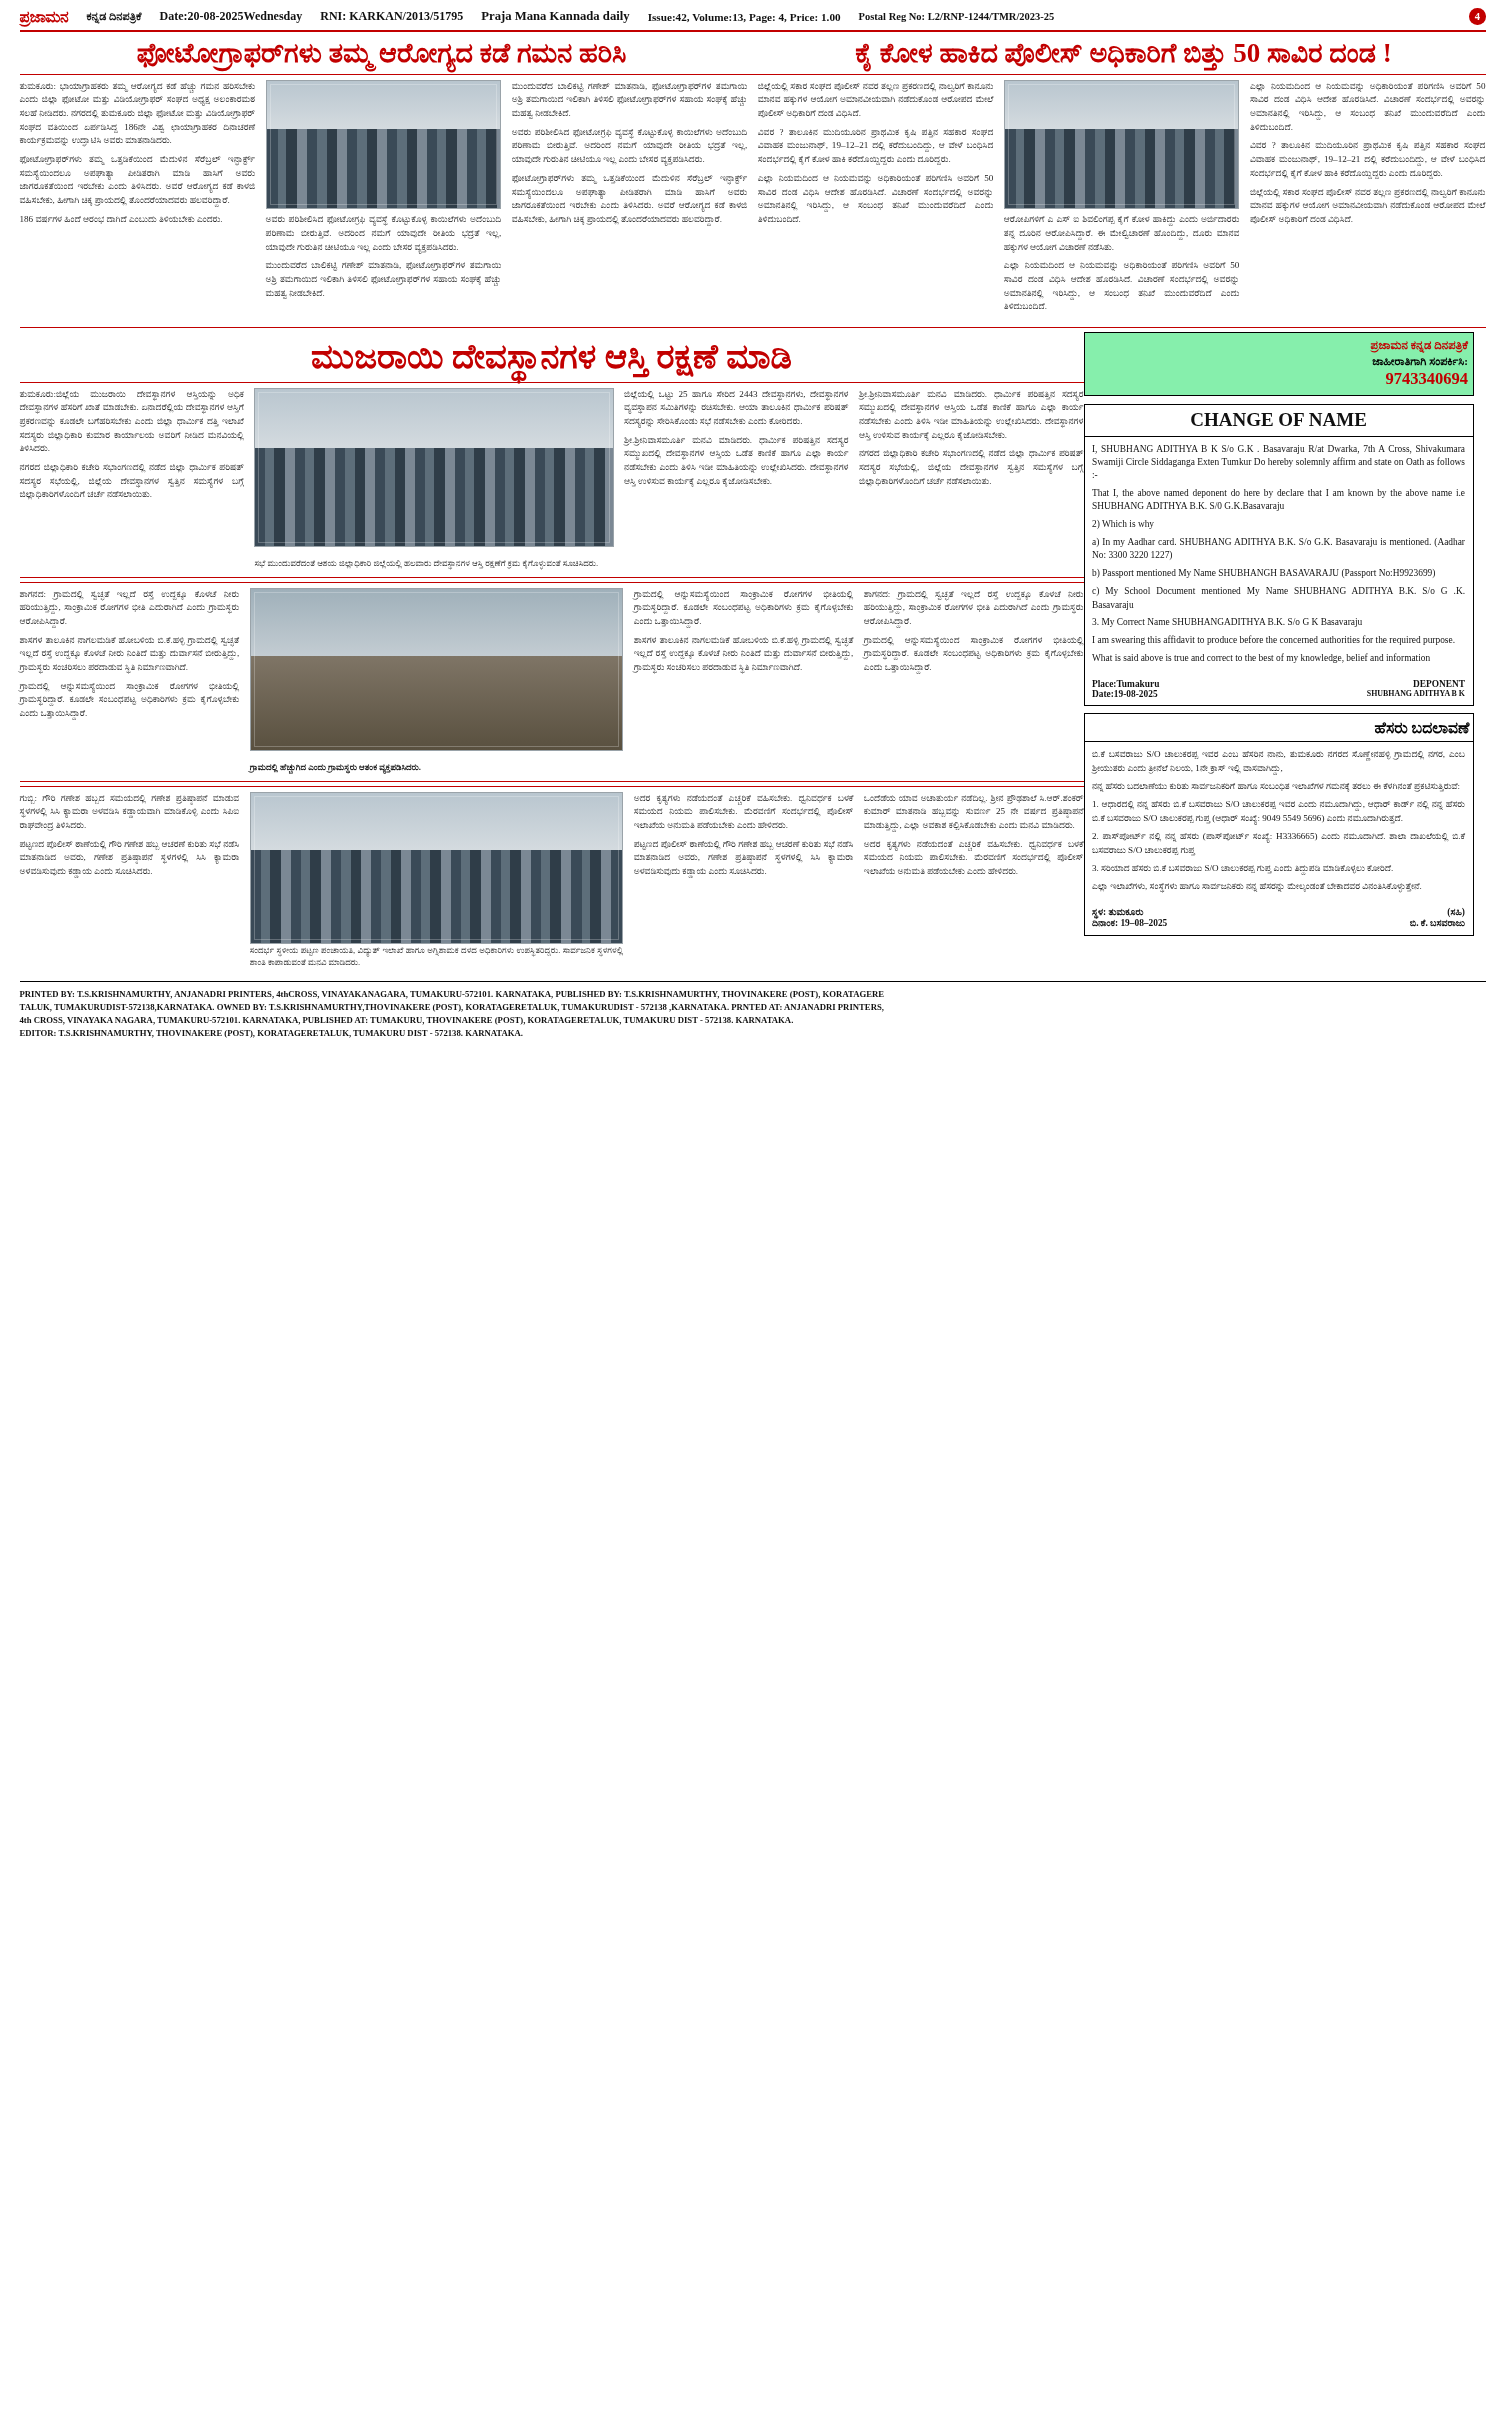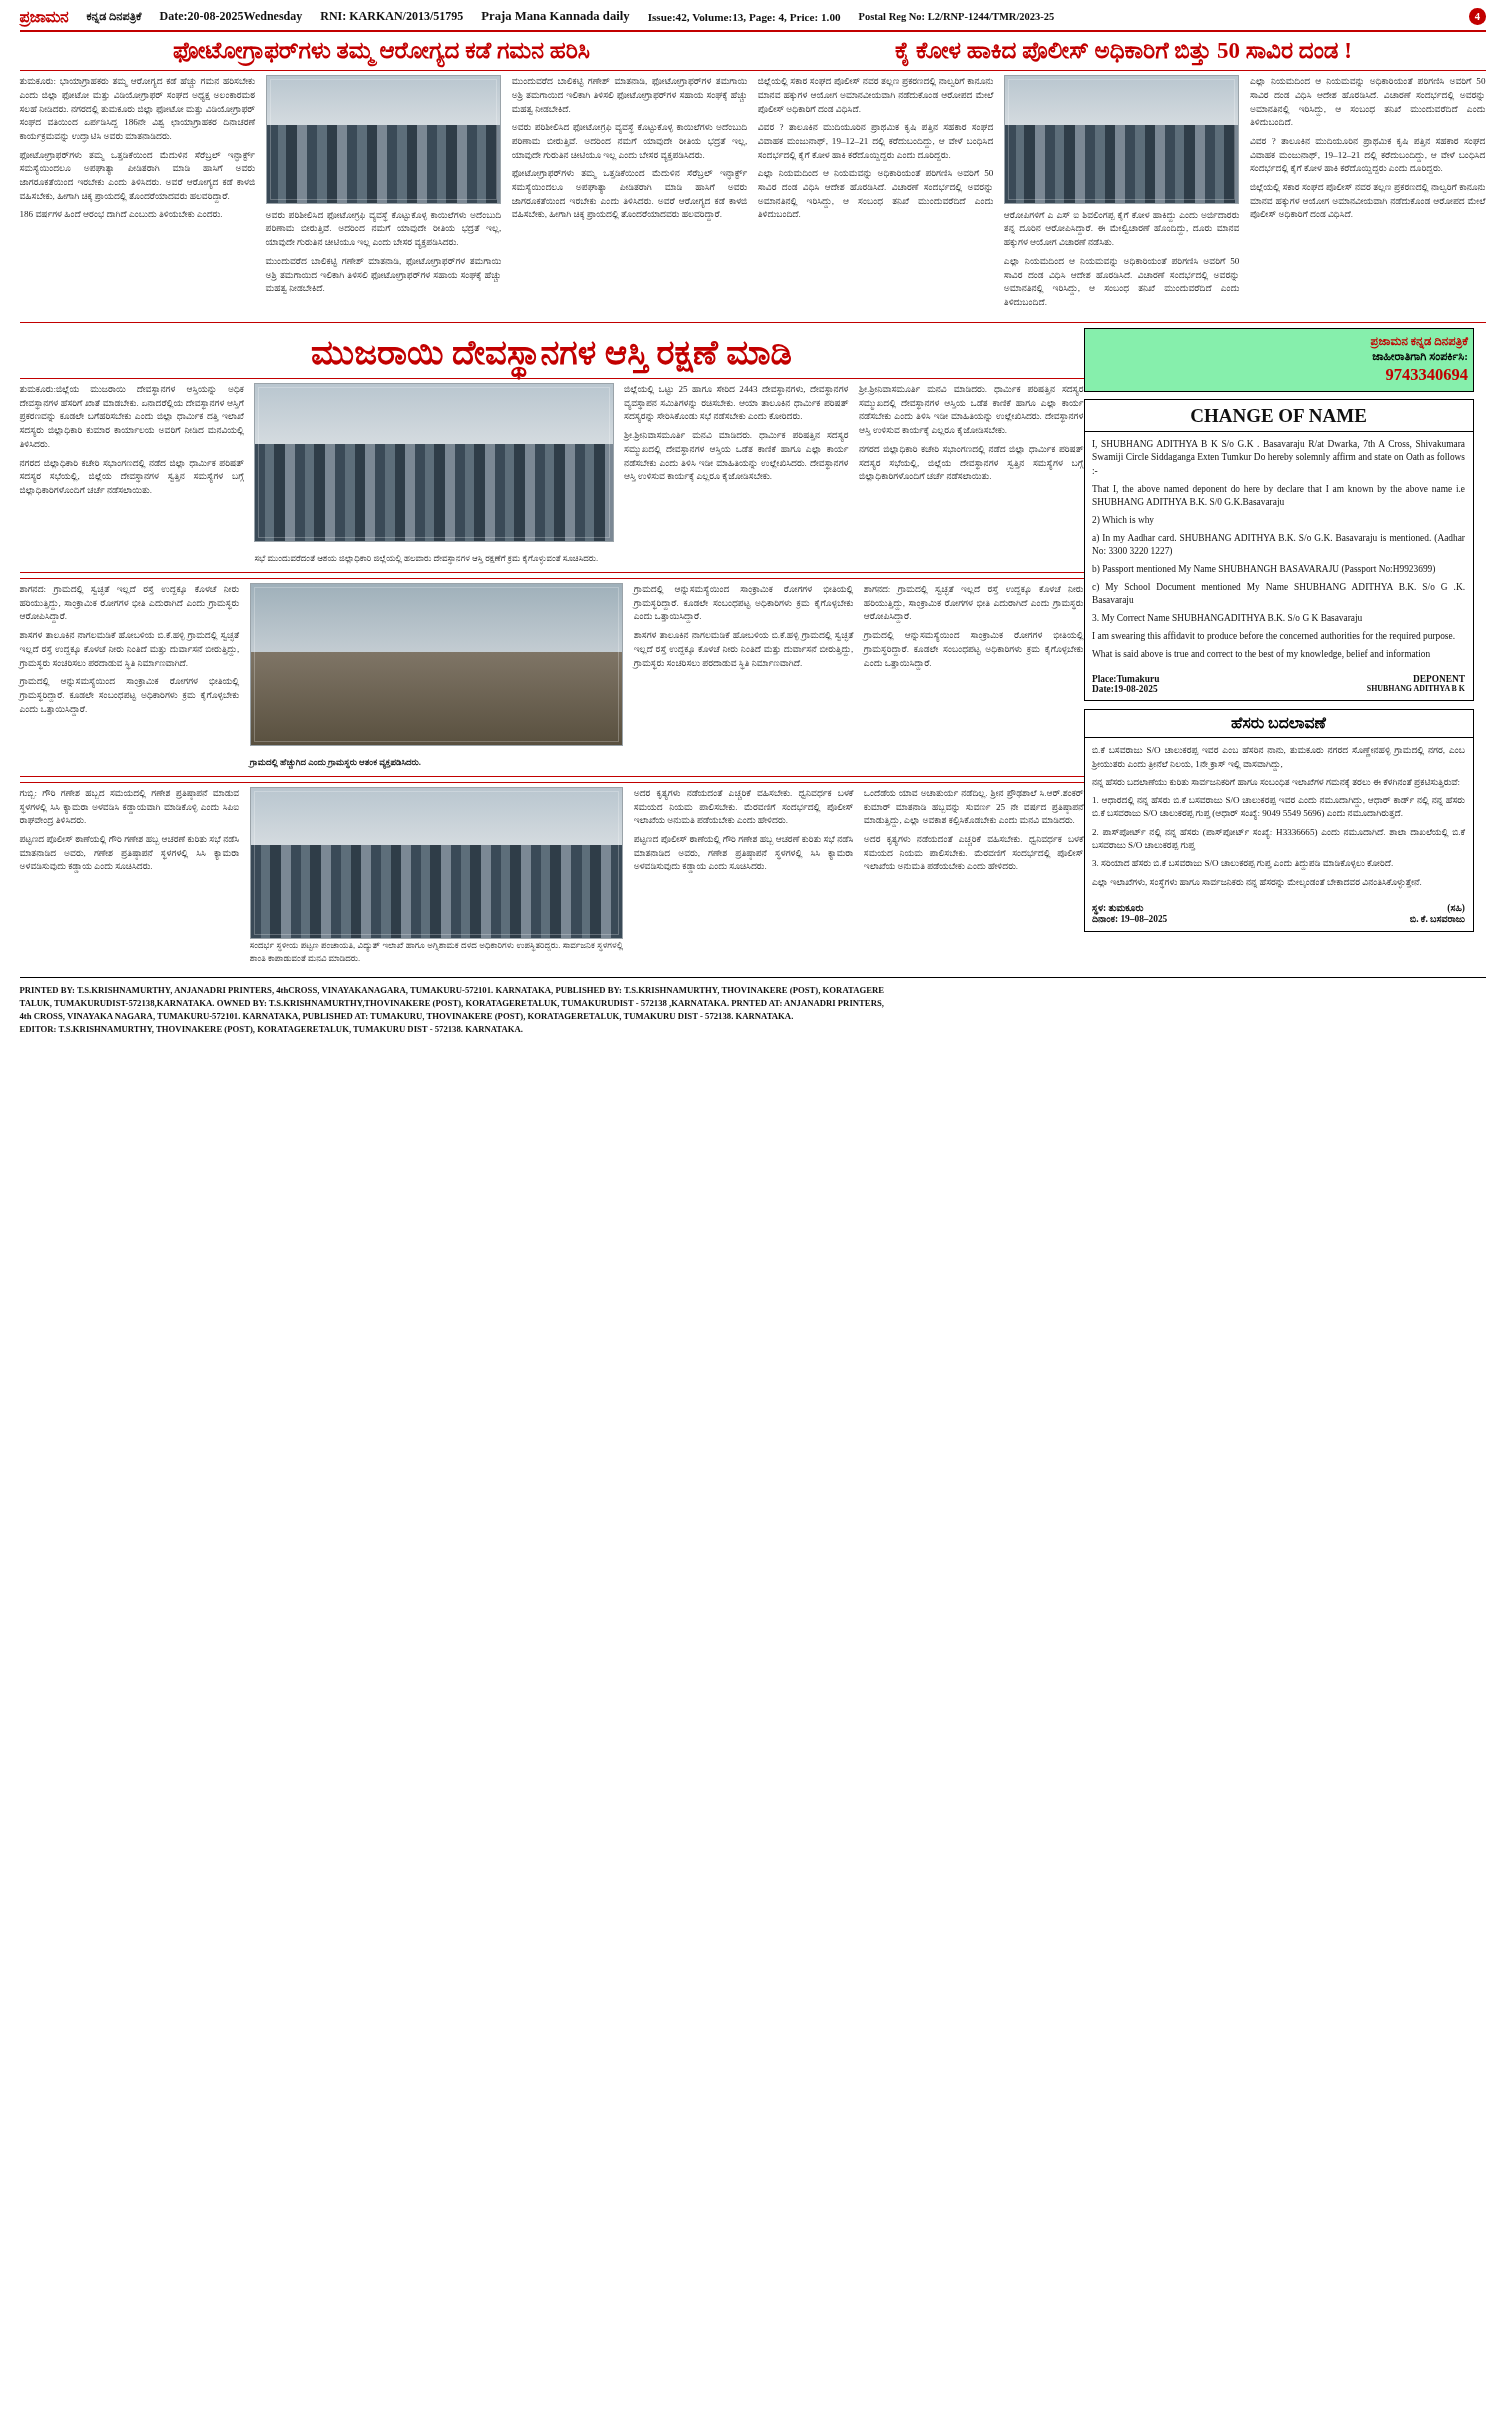--- a/index.html
+++ b/index.html
@@ -13,21 +13,21 @@
   .mast-sub{font-size:11.2px;font-weight:bold;white-space:nowrap;}
   .mast-date{font-size:12px;font-weight:bold;white-space:nowrap;}
   .mast-title{font-size:12.7px;font-weight:bold;white-space:nowrap;}
   .mast-issue{font-size:11.2px;font-weight:bold;white-space:nowrap;}
   .mast-reg{font-size:10.5px;font-weight:bold;white-space:nowrap;}
   .pageno{width:16.5px;height:16.5px;border-radius:50%;background:#c20000;color:#fff;font-size:10.5px;
           display:flex;align-items:center;justify-content:center;font-weight:bold;margin-left:auto;}
 
   
   .headline{color:#c20000;font-weight:bold;text-align:center;line-height:1.12;padding:6px 0 4.5px 0;}
-  .h1{font-size:23px;}
+  .h1{font-size:27px;}
   .h2{font-size:34px;}
   .h3{font-size:28.5px;}
   .h4{font-size:23px;}
   .rule{border-bottom:1.5px solid #c20000;margin:1.5px 0 4.5px 0;}
 
   
   .cols{display:flex;gap:10.5px;}
   .col{flex:1;font-size:9.1px;line-height:1.5;text-align:justify;color:#1a1a1a;}
   .col p{margin:0 0 5.2px 0;}
   .caption{font-size:8.6px;line-height:1.45;text-align:justify;margin-top:10px;}
@@ -50,21 +50,21 @@
   .ad-yellow .l1{color:#c20000;font-weight:bold;font-size:11.6px;line-height:1.25;}
   .ad-yellow .l2{color:#000;font-weight:bold;font-size:11.2px;line-height:1.25;}
   .ad-yellow .l3{color:#c20000;font-weight:bold;font-size:16.5px;margin-top:1.5px;}
   .box-title{text-align:center;font-weight:bold;font-size:19px;padding:4.5px 3px;border-bottom:0.7px solid #000;
              font-family:"Liberation Serif",serif;}
   .box-body{padding:6px 7.5px;font-size:9.4px;line-height:1.42;text-align:justify;}
   .box-body p{margin:0 0 4.5px 0;}
   .sign-row{display:flex;justify-content:space-between;font-size:9.4px;font-weight:bold;padding:3px 7.5px 6px 7.5px;}
   .sign-row .left{text-align:left;}
   .sign-row .right{text-align:right;}
-  .box-title-kn{text-align:center;font-weight:bold;font-size:15.7px;padding:4.5px 3px;border-bottom:0.7px solid #000;color:#000;}
+  .box-title-kn{text-align:right;font-weight:bold;font-size:15.7px;padding:4.5px 3px;border-bottom:0.7px solid #000;color:#000;}
   .box-body-kn{padding:6px 7.5px;font-size:9.1px;line-height:1.5;text-align:justify;}
   .box-body-kn p{margin:0 0 4.5px 0;}
 
   
   .footer{border-top:1.5px solid #000;margin:7.5px 19.5px 0 19.5px;padding:6px 0 10.5px 0;font-size:8.7px;line-height:1.5;
           text-align:left;font-weight:bold;}
   .two-pane{display:flex;}
   .left-pane{width:1064px;}
   .right-pane{width:390px;}
 </style>

